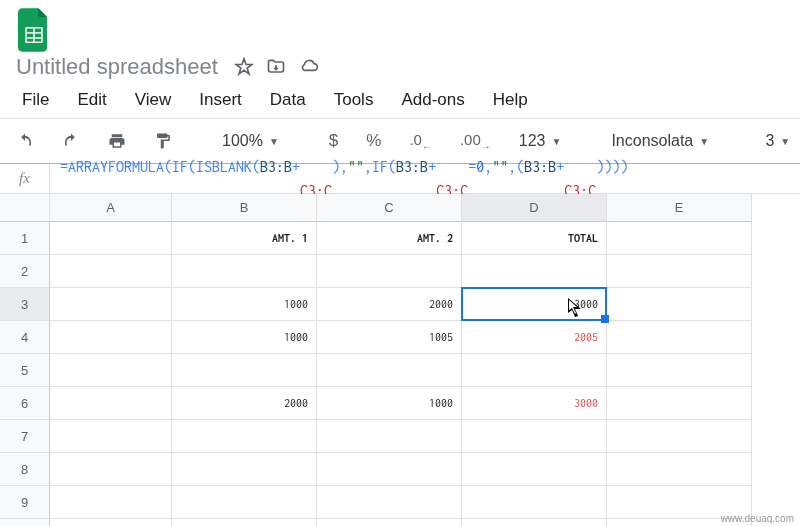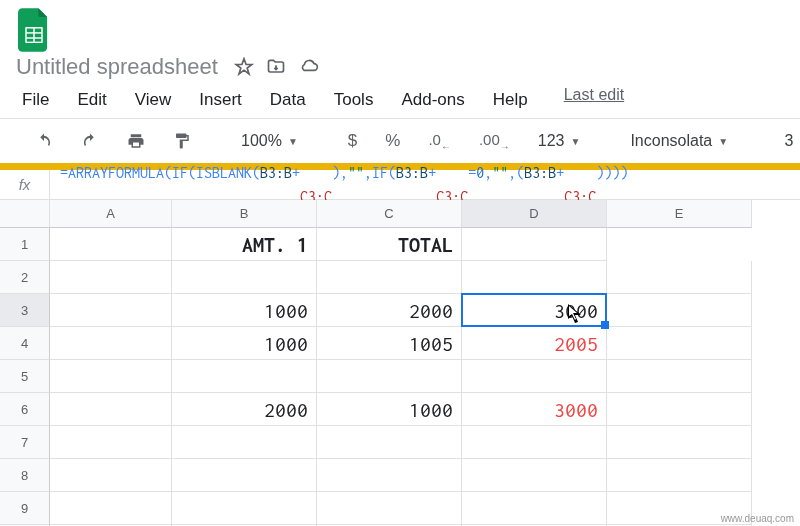--- a/index.html
+++ b/index.html
@@ -8,21 +8,21 @@
 .logo { width: 44px; height: 44px; margin-right: 10px; display: flex; align-items: center; justify-content: center; }
 .logo svg { width: 32px; height: 44px; }
 .title-area { flex: 1; }
 .title-row { display: flex; align-items: center; gap: 12px; }
 .doc-title { font-size: 22px; color: #80868b; padding: 2px 4px; }
 .title-icon { color: #5f6368; cursor: pointer; display: flex; }
 .menubar { display: flex; gap: 8px; padding: 4px 0; }
 .menu-item { padding: 4px 10px; font-size: 17px; color: #202124; cursor: pointer; border-radius: 4px; }
 .last-edit { text-decoration: underline; color: #5f6368; font-size: 16px; margin-left: 18px; cursor: pointer; }
 .divider { border-bottom: 1px solid #e0e0e0; }
-.toolbar { display: flex; align-items: center; padding: 6px 27px; gap: 12px; border-bottom: 7px solid #eab308; }
+.toolbar { display: flex; align-items: center; padding: 6px 8px; gap: 12px; border-bottom: 1px solid #eab308; }
 .tb-btn { padding: 6px 8px; cursor: pointer; border-radius: 3px; display: flex; align-items: center; color: #5f6368; }
 .tb-sep { width: 1px; height: 22px; background: #e0e0e0; margin: 0 5px; }
 .tb-drop { display: flex; align-items: center; gap: 6px; padding: 4px 8px; cursor: pointer; font-size: 16px; color: #3c4043; }
 .tb-drop .caret { font-size: 10px; color: #5f6368; }
 .formula-bar { display: flex; align-items: center; border-bottom: 1px solid #e0e0e0; height: 30px; }
 .fx-label { width: 50px; text-align: center; font-style: italic; color: #80868b; font-size: 15px; border-right: 1px solid #e0e0e0; height: 100%; display: flex; align-items: center; justify-content: center; }
 .fx-content { flex: 1; padding: 0 10px; font-family: 'Inconsolata', 'Consolas', monospace; font-size: 16px; display: flex; white-space: pre; }
 .fx-plain { color: #3b82f6; }
 .fx-range1 { color: #0c4a6e; }
 .fx-range2 { color: #c5221f; margin-top: 24px; }
@@ -32,21 +32,21 @@
 .row-headers { width: 50px; }
 .corner { height: 28px; background: #f8f9fa; border-right: 1px solid #e0e0e0; border-bottom: 1px solid #ccc; }
 .rh { height: 33px; background: #f8f9fa; border-right: 1px solid #ccc; border-bottom: 1px solid #e0e0e0; display: flex; align-items: center; justify-content: center; font-size: 13px; color: #5f6368; }
 .rh.sel { background: #e8eaed; }
 .cols { flex: 1; }
 .col-headers { display: flex; height: 28px; }
 .ch { background: #f8f9fa; border-right: 1px solid #e0e0e0; border-bottom: 1px solid #ccc; display: flex; align-items: center; justify-content: center; font-size: 13px; color: #5f6368; }
 .ch.sel { background: #e8eaed; }
 .cA { width: 122px; } .cB { width: 145px; } .cC { width: 145px; } .cD { width: 145px; } .cE { width: 145px; }
 .data-row { display: flex; height: 33px; position: relative; }
-.cell { border-right: 1px solid #e0e0e0; border-bottom: 1px solid #e0e0e0; display: flex; align-items: center; padding: 0 8px; font-family: 'Inconsolata', 'Consolas', monospace; font-size: 22px; color: #202124; }
+.cell { border-right: 1px solid #e0e0e0; border-bottom: 1px solid #e0e0e0; display: flex; align-items: center; padding: 0 8px; font-family: 'Inconsolata', 'Consolas', monospace; font-size: 12px; color: #202124; }
 .cell.right { justify-content: flex-end; }
 .cell.bold { font-weight: bold; }
 .cell.green { color: #ef4444; }
 .active-cell { position: absolute; border: 2px solid #1a73e8; pointer-events: none; z-index: 5; }
 .fill-handle { position: absolute; width: 8px; height: 8px; background: #1a73e8; bottom: -4px; right: -4px; }
 .cursor-img { position: absolute; z-index: 10; pointer-events: none; }
 .watermark { position: absolute; bottom: 2px; right: 6px; font-size: 10px; color: #999; }
 </style>
 </head>
 <body>
@@ -87,21 +87,20 @@
     </div>
     <div class="menubar">
       <span class="menu-item">File</span>
       <span class="menu-item">Edit</span>
       <span class="menu-item">View</span>
       <span class="menu-item">Insert</span>
       <span class="menu-item">Data</span>
       <span class="menu-item">Tools</span>
       <span class="menu-item">Add-ons</span>
       <span class="menu-item">Help</span>
-      <span class="last-edit">Last edit</span>
     </div>
   </div>
 </div>
 <div class="divider"></div>
 
 <div class="toolbar">
   <span class="tb-btn">
       <svg width="18" height="18" viewBox="0 0 24 24" fill="#5f6368">
         <path d="M12 5V2L7 7l5 5V8c3 0 6 2 6 6 0 1-.3 2-.8 3l1.5 1.5C20 17 20 15 20 14c0-5-4-9-8-9z"></path>
       </svg>
@@ -151,21 +150,21 @@
   <div class="tb-sep"></div>
   <span class="tb-drop">
       <span>3</span>
       <span class="caret">▼</span>
     </span>
   <div class="tb-sep"></div>
 </div>
 
 <div class="formula-bar">
   <div class="fx-label">
-      <span style="font-family:Liberation Sans, sans-serif">fx</span>
+      <span style="font-family:Liberation Serif, serif">fx</span>
     </div>
   <div class="fx-content">
     <span class="fx-plain">=ARRAYFORMULA(IF(ISBLANK(</span><span class="fx-range1">B3:B</span><span class="fx-plain">+</span><span class="fx-range2">C3:C</span><span class="fx-plain">),</span><span class="fx-str">""</span><span class="fx-plain">,IF(</span><span class="fx-range1">B3:B</span><span class="fx-plain">+</span><span class="fx-range2">C3:C</span><span class="fx-plain">=</span><span class="fx-num">0</span><span class="fx-plain">,</span><span class="fx-str">""</span><span class="fx-plain">,(</span><span class="fx-range1">B3:B</span><span class="fx-plain">+</span><span class="fx-range2">C3:C</span><span class="fx-plain">))))</span>
   </div>
 </div>
 
 <div class="grid" style="position:relative">
   <div class="row-headers">
     <div class="corner"></div>
     <div class="rh">1</div>
@@ -183,20 +182,21 @@
     <div class="col-headers">
       <div class="ch cA">A</div>
       <div class="ch cB">B</div>
       <div class="ch cC">C</div>
       <div class="ch sel cD">D</div>
       <div class="ch cE">E</div>
     </div>
     <div class="data-row">
       <div class="cell cA"></div>
       <div class="cell cB right bold">AMT. 1</div>
+      <div class="cell cC right bold">AMT. 2</div>
       <div class="cell cD right bold">TOTAL</div>
       <div class="cell cE"></div>
     </div>
     <div class="data-row">
       <div class="cell cA"></div>
         <div class="cell cB"></div>
         <div class="cell cC"></div>
         <div class="cell cD"></div>
         <div class="cell cE"></div>
     </div>

